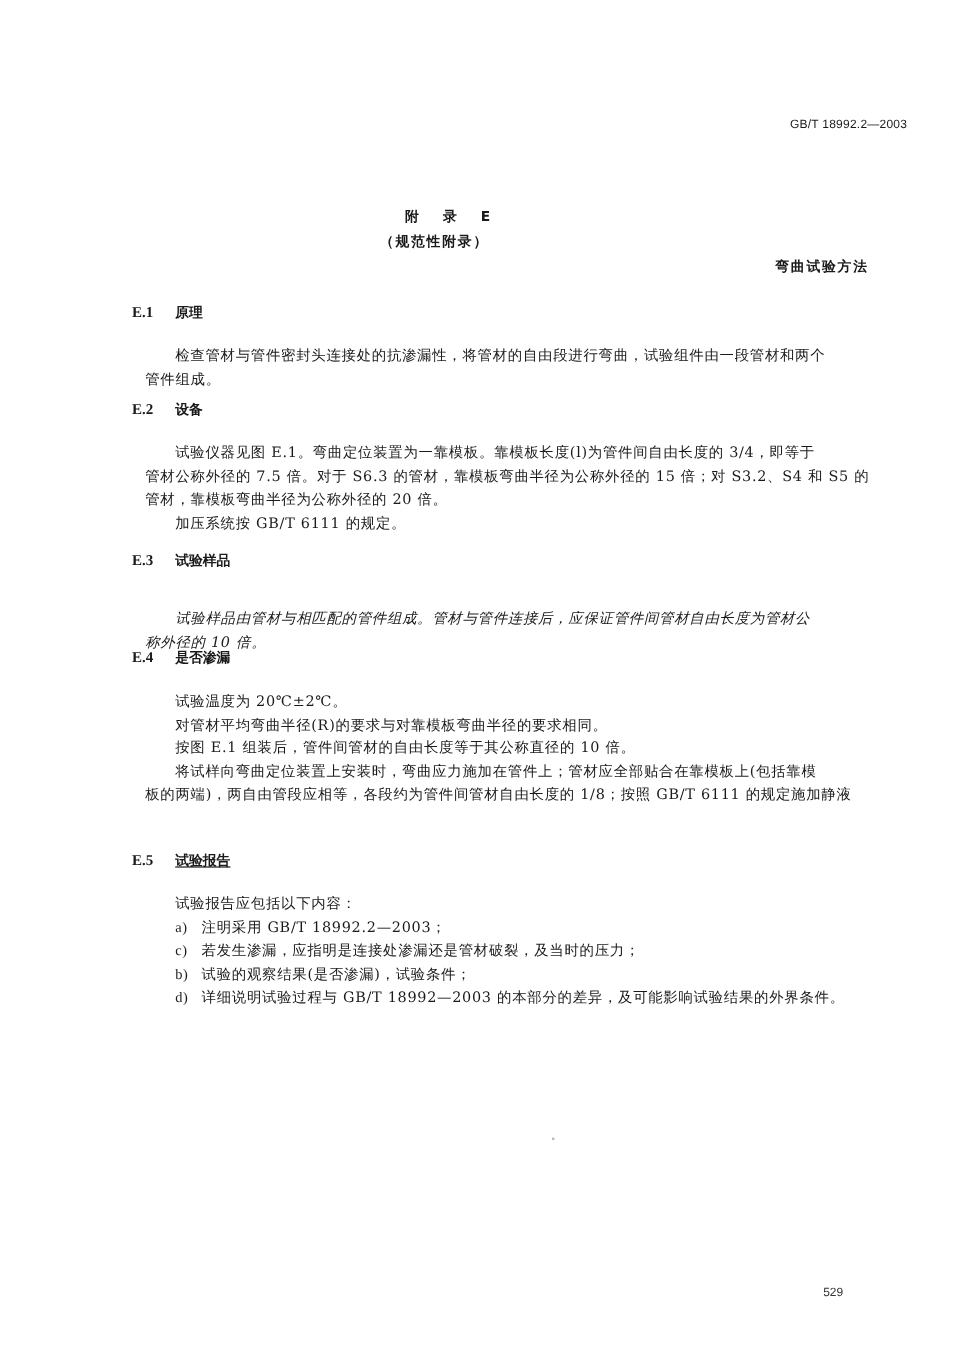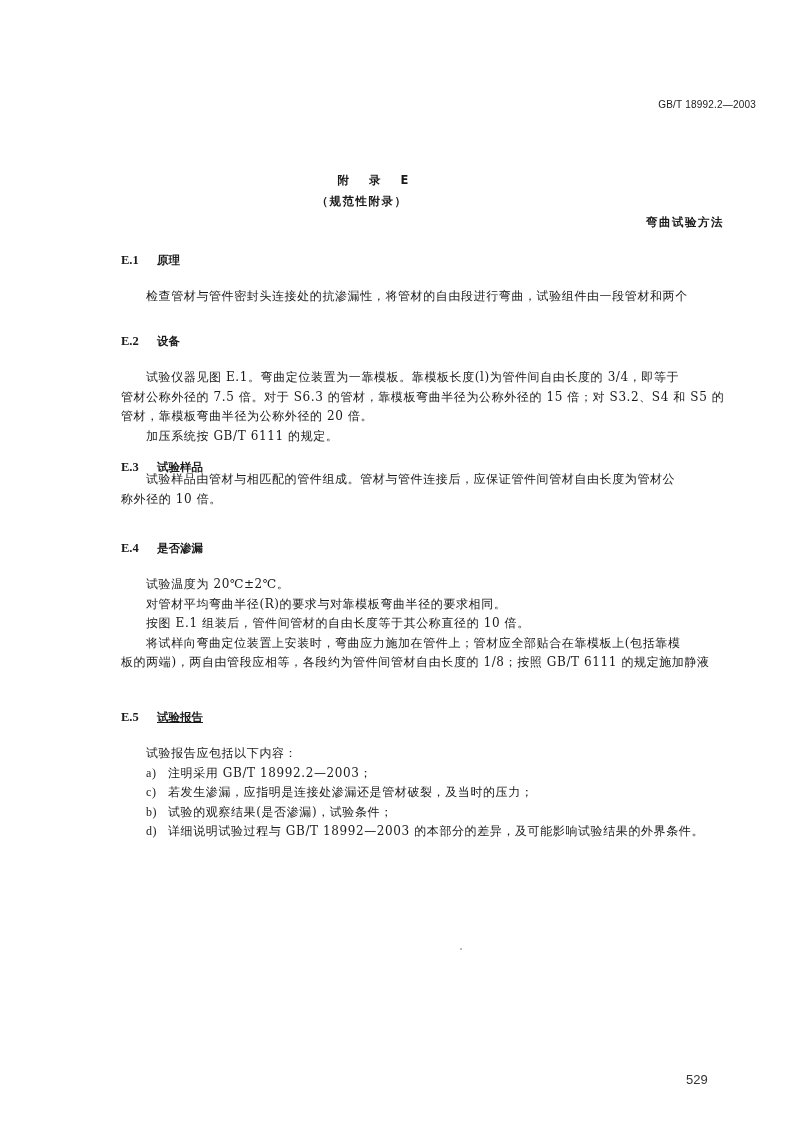--- a/index.html
+++ b/index.html
@@ -16,73 +16,74 @@
     .title-block {
       position: absolute; top: 170px; left: 0; width: 724px; text-align: center;
       font-family: "DejaVu Sans", sans-serif; font-weight: bold;
     }
     .title-block div { font-size: 11.5px; height: 21px; line-height: 21px; }
     .title-block .t1 { letter-spacing: 8px; padding-left: 30px; }
     .title-block .t2 { letter-spacing: 1.5px; }
     .title-block .t3 { letter-spacing: 1.5px; text-align: right; }
 
     .section-head {
-      position: absolute; left: 121px;
+      position: absolute; left: 110px;
       font-family: "DejaVu Sans", sans-serif; font-weight: bold; font-size: 11.5px;
     }
     .section-head .num { font-family: "Liberation Serif", serif; font-size: 12.5px; display: inline-block; width: 36px; }
 
     .para {
       position: absolute; left: 121px; width: 540px;
       font-size: 12px; line-height: 19.5px;
       letter-spacing: 0.6px;
     }
     .line { display: block; white-space: nowrap; }
     .ind { padding-left: 25px; }
     .list-item { display: block; white-space: nowrap; padding-left: 25px; }
     .list-item .lbl { display: inline-block; width: 22px; font-family: "Liberation Serif", serif; }
 
     .page-num {
       position: absolute; left: 686px; top: 1072px;
-      font-family: "Liberation Sans", sans-serif; font-size: 13px; color: #333;
+      font-family: "Liberation Sans", sans-serif; font-size: 10px; color: #333;
     }
     .speck { position: absolute; width: 2px; height: 2px; background: #bbb; }
   </style>
 </head>
 <body>
 
 <div class="std-number">GB/T 18992.2—2003</div>
 
 <div class="title-block">
   <div class="t1">附 录 E</div>
   <div class="t2">（规范性附录）</div>
   <div class="t3">弯曲试验方法</div>
 </div>
 
 <div class="section-head" style="top:253px;">
   <span class="num">E.1</span><span>原理</span>
 </div>
 <div class="para" style="top:287px;">
   <span class="line ind">检查管材与管件密封头连接处的抗渗漏性，将管材的自由段进行弯曲，试验组件由一段管材和两个</span>
+  <span class="line">管件组成。</span>
 </div>
 
 <div class="section-head" style="top:334px;">
   <span class="num">E.2</span><span>设备</span>
 </div>
 <div class="para" style="top:368px;">
   <span class="line ind">试验仪器见图 E.1。弯曲定位装置为一靠模板。靠模板长度(l)为管件间自由长度的 3/4，即等于</span>
   <span class="line">管材公称外径的 7.5 倍。对于 S6.3 的管材，靠模板弯曲半径为公称外径的 15 倍；对 S3.2、S4 和 S5 的</span>
   <span class="line">管材，靠模板弯曲半径为公称外径的 20 倍。</span>
   <span class="line ind">加压系统按 GB/T 6111 的规定。</span>
 </div>
 
 <div class="section-head" style="top:460px;">
   <span class="num">E.3</span><span>试验样品</span>
 </div>
-<div class="para" style="top:470px;">
+<div class="para" style="top:506px;font-style:italic;">
   <span class="line ind">试验样品由管材与相匹配的管件组成。管材与管件连接后，应保证管件间管材自由长度为管材公</span>
   <span class="line">称外径的 10 倍。</span>
 </div>
 
 <div class="section-head" style="top:541px;">
   <span class="num">E.4</span><span>是否渗漏</span>
 </div>
 <div class="para" style="top:575px;">
   <span class="line ind">试验温度为 20℃±2℃。</span>
   <span class="line ind">对管材平均弯曲半径(R)的要求与对靠模板弯曲半径的要求相同。</span>

